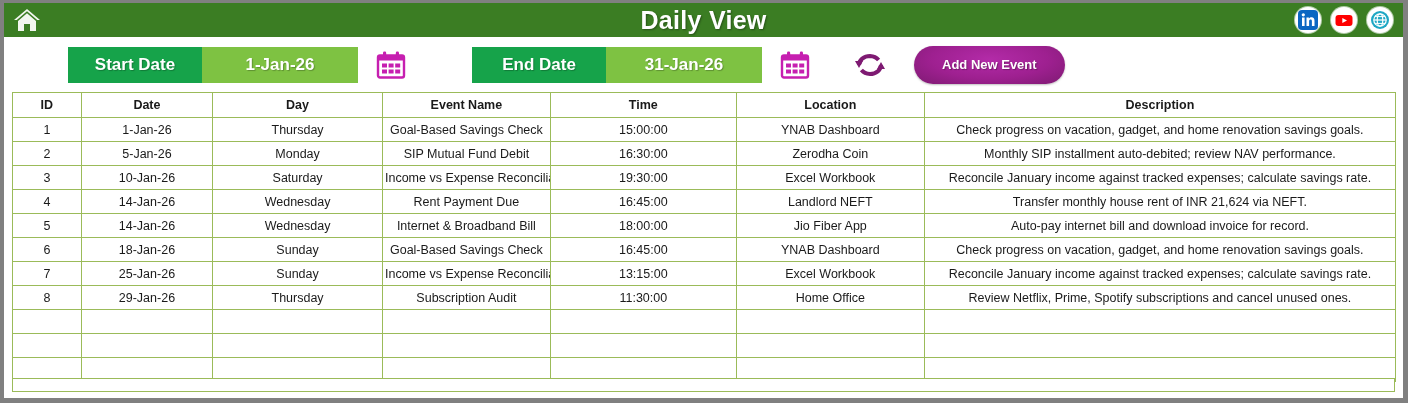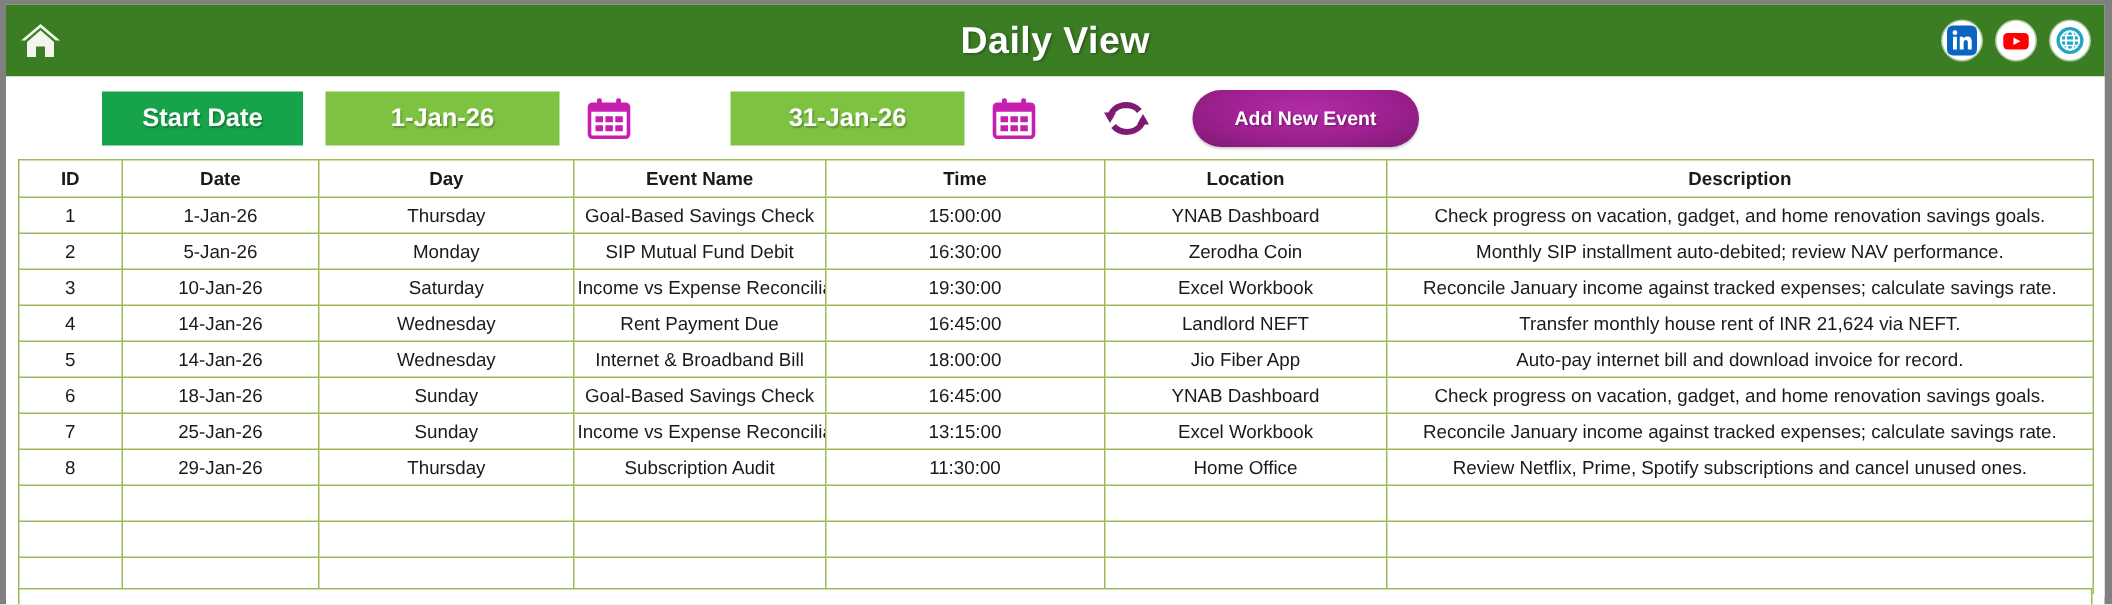--- a/index.html
+++ b/index.html
@@ -15,21 +15,21 @@
     background: #ffffff;
     border-left: 4px solid #808080;
     border-right: 5px solid #808080;
     border-top: 3px solid #808080;
     border-bottom: 5px solid #808080;
   }
 
   
   .header {
     position: relative;
-    height: 48px;
+    height: 34px;
     background: #3B7D23;
     display: flex;
     align-items: center;
   }
   .home-icon {
     position: absolute;
     left: 8px; top: 50%;
     transform: translateY(-50%);
     width: 30px; height: 28px;
     display: flex; align-items: center; justify-content: center;
@@ -58,21 +58,21 @@
   }
 
   
   .toolbar {
     position: relative;
     height: 55px;
     background: #ffffff;
     display: flex;
     align-items: center;
   }
-  .date-group { display: flex; align-items: center; height: 36px; gap: 15px; }
+  .date-group { display: flex; align-items: center; height: 36px; }
   .date-label {
     width: 134px; height: 36px;
     background: #16A34A;
     color: #ffffff;
     font-size: 17px; font-weight: bold;
     display: flex; align-items: center; justify-content: center;
     text-shadow: 1px 1px 1px rgba(0,0,0,.25);
   }
   .date-value {
     width: 156px; height: 36px;
@@ -210,20 +210,21 @@
         <rect x="6" y="13.5" width="5" height="4" fill="#C61FB0"></rect>
         <rect x="12.6" y="13.5" width="5" height="4" fill="#C61FB0"></rect>
         <rect x="19.2" y="13.5" width="5" height="4" fill="#C61FB0"></rect>
         <rect x="6" y="19.5" width="5" height="4" fill="#C61FB0"></rect>
         <rect x="12.6" y="19.5" width="5" height="4" fill="#C61FB0"></rect>
         <rect x="19.2" y="19.5" width="5" height="4" fill="#C61FB0"></rect>
       </svg>
     </div>
 
     <div class="date-group" style="margin-left:64px;">
+      <div class="date-label">End Date</div>
       <div class="date-value">31-Jan-26</div>
     </div>
     <div class="cal-icon">
       <svg width="30" height="30" viewBox="0 0 30 30">
         <rect x="2" y="5.5" width="26" height="22" rx="2" fill="none" stroke="#C61FB0" stroke-width="2.4"></rect>
         <rect x="2" y="5.5" width="26" height="5" fill="#C61FB0"></rect>
         <rect x="7" y="1.5" width="3.2" height="6" rx="1.4" fill="#C61FB0"></rect>
         <rect x="19.8" y="1.5" width="3.2" height="6" rx="1.4" fill="#C61FB0"></rect>
         <rect x="6" y="13.5" width="5" height="4" fill="#C61FB0"></rect>
         <rect x="12.6" y="13.5" width="5" height="4" fill="#C61FB0"></rect>

